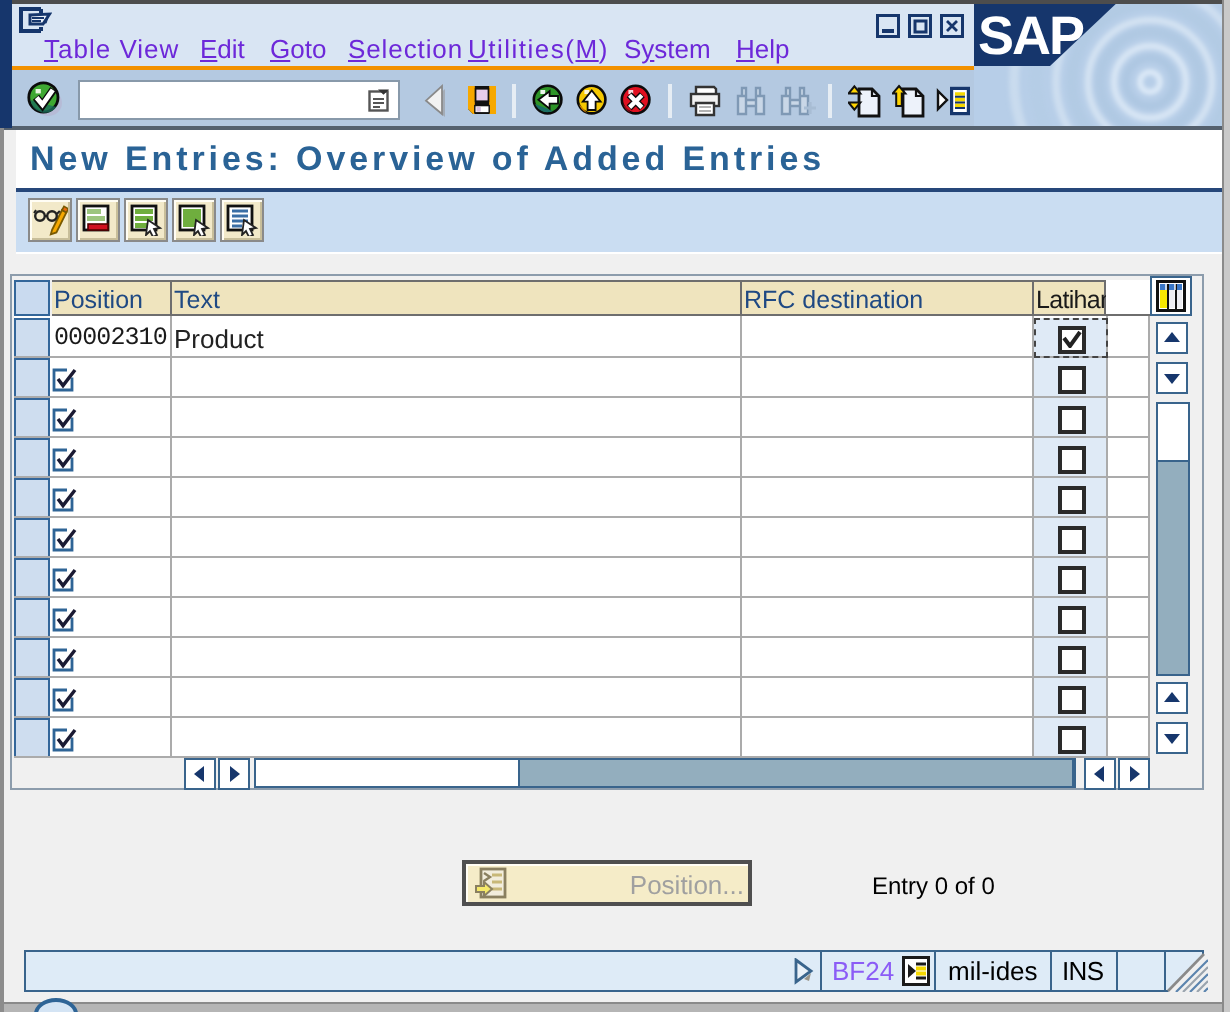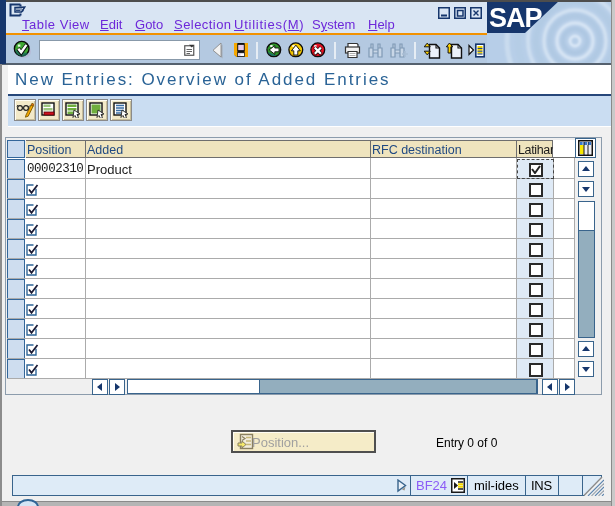--- a/index.html
+++ b/index.html
@@ -171,21 +171,21 @@
   <path d="M1 2.5 l4.5 4.5 L1 11.5 z" fill="#FFFFFF" stroke="#111" stroke-width="1.2"></path>
   <rect x="7.8" y="1.2" width="8.4" height="12.6" fill="#FFFFFF" stroke="#16366C" stroke-width="1.6"></rect>
   <path d="M9.5 4 h5 M9.5 6.8 h5 M9.5 9.6 h5" stroke="#F5D800" stroke-width="1.8"></path>
   <path d="M9.5 5.4 h5 M9.5 8.2 h5 M9.5 11 h5" stroke="#16366C" stroke-width="1"></path>
 </svg>
 
 <div class="abs" style="left:0;top:63px;width:615px;height:2px;background:#55616E"></div>
 
 <div class="abs" style="left:2px;top:65px;width:610px;height:62px;background:#F0F0F0"></div>
 <div class="abs" style="left:8px;top:65px;width:604px;height:29px;background:#FFFFFF"></div>
-<div class="abs" style="left:15px;top:70px;font-size:17px;font-weight:normal;color:#2A6396;letter-spacing:1.95px">New Entries: Overview of Added Entries</div>
+<div class="abs" style="left:15px;top:70px;font-size:17px;font-weight:bold;color:#2A6396;letter-spacing:1.95px">New Entries: Overview of Added Entries</div>
 <div class="abs" style="left:8px;top:94px;width:604px;height:2px;background:#26477A"></div>
 
 <div class="abs" style="left:8px;top:96px;width:604px;height:30px;background:#CADDF2"></div>
 <div class="abs" style="left:8px;top:126px;width:604px;height:1px;background:#FFFFFF"></div>
 
 <div class="abs appbtn" style="left:14px;top:99px">
   <svg width="18" height="16" viewBox="0 0 18 16">
     <path d="M10 13 L15 3 l2.2 1.2 -5 10 -2.8 1z" fill="#F5A800" stroke="#7A5A00" stroke-width="0.9"></path>
     <path d="M15 3 l2.2 1.2 1-1.8 -2.2-1.2z" fill="#E86A10" stroke="#7A5A00" stroke-width="0.8"></path>
     <circle cx="4" cy="6" r="2.4" fill="none" stroke="#222" stroke-width="1.2"></circle>
@@ -224,21 +224,21 @@
     <path d="M9 8 l6 4 -3 0.5 1.5 3 -2 1 -1.5-3 -2 2z" fill="#FFFFFF" stroke="#222" stroke-width="0.9"></path>
   </svg>
 </div>
 
 <div class="abs" style="left:2px;top:127px;width:610px;height:371px;background:#F0F0F0"></div>
 
 <div class="abs" style="left:5px;top:137px;width:597px;height:258px;border:1px solid #8C9CAC;background:#F0F0F0"></div>
 
 <div class="abs" style="left:7px;top:140px;width:18px;height:18px;background:#C9DAEF;border:1px solid #33669A"></div>
 <div class="abs hdr" style="left:26px;top:140px;width:60px">Position</div>
-<div class="abs hdr" style="left:86px;top:140px;width:285px">Added</div>
+<div class="abs hdr" style="left:86px;top:140px;width:285px">Text</div>
 <div class="abs hdr" style="left:371px;top:140px;width:146px">RFC destination</div>
 <div class="abs hdr" style="left:517px;top:140px;width:36px;color:#1A1A1A;letter-spacing:-0.35px">Latihan</div>
 <div class="abs" style="left:553px;top:140px;width:22px;height:18px;background:#FFFFFF;border-bottom:1px solid #6E6E6E"></div>
 
 <div class="abs" style="left:7px;top:158px;width:568px;height:221px;background:#FFFFFF"></div>
 
 <div class="abs" style="left:517px;top:159px;width:36px;height:220px;background:#DFEAF6"></div>
 
 <div class="abs vln" style="left:85px"></div>
 <div class="abs vln" style="left:370px"></div>
@@ -384,21 +384,21 @@
     </svg>
   </div>
 
 <div class="abs" style="left:231px;top:430px;width:145px;height:23px;background:#F5ECC8;border:2px solid #4F4F4F;box-shadow:inset 1px 1px 0 #FFFDF4"></div>
 <svg class="abs" style="left:237px;top:433px" width="17" height="17" viewBox="0 0 17 17">
   <rect x="3.5" y="1.5" width="12" height="14" fill="#F2EDDC" stroke="#8A8060" stroke-width="1.4"></rect>
   <path d="M9 4.5 h5 M9 8 h5 M9 11.5 h5" stroke="#C8B878" stroke-width="1.4"></path>
   <path d="M5 3.5 l3 2 -3 2" fill="none" stroke="#8A8060" stroke-width="1.2"></path>
   <path d="M1 10 h4 v-2 l4 3.5 -4 3.5 v-2 h-4 z" fill="#F5E96A" stroke="#8A8060" stroke-width="1"></path>
 </svg>
-<div class="abs" style="left:252px;top:435px;width:120px;text-align:left;font-size:13px;color:#A0A0A0">Position...</div>
+<div class="abs" style="left:252px;top:435px;width:120px;text-align:right;font-size:13px;color:#A0A0A0">Position...</div>
 <div class="abs" style="left:436px;top:436px;font-size:12px;color:#000">Entry 0 of 0</div>
 
 <div class="abs" style="left:12px;top:475px;width:590px;height:21px;background:#DEEBF7;border:1px solid #39648C"></div>
 <div id="statusbar">
   <svg class="abs" style="left:396px;top:479px" width="12" height="14" viewBox="0 0 12 14">
     <path d="M6 10.5 l3.5-3 -1 4 z" fill="#9A9488"></path>
     <path d="M2 1 l7.5 5.5 -7.5 5.5 z" fill="#EAF1F8" stroke="#39648C" stroke-width="1.4"></path>
   </svg>
   <div class="abs" style="left:410px;top:476px;width:1px;height:19px;background:#39648C"></div>
   <div class="abs" style="left:416px;top:478px;font-size:13px;color:#8b5cf6">BF24</div>

